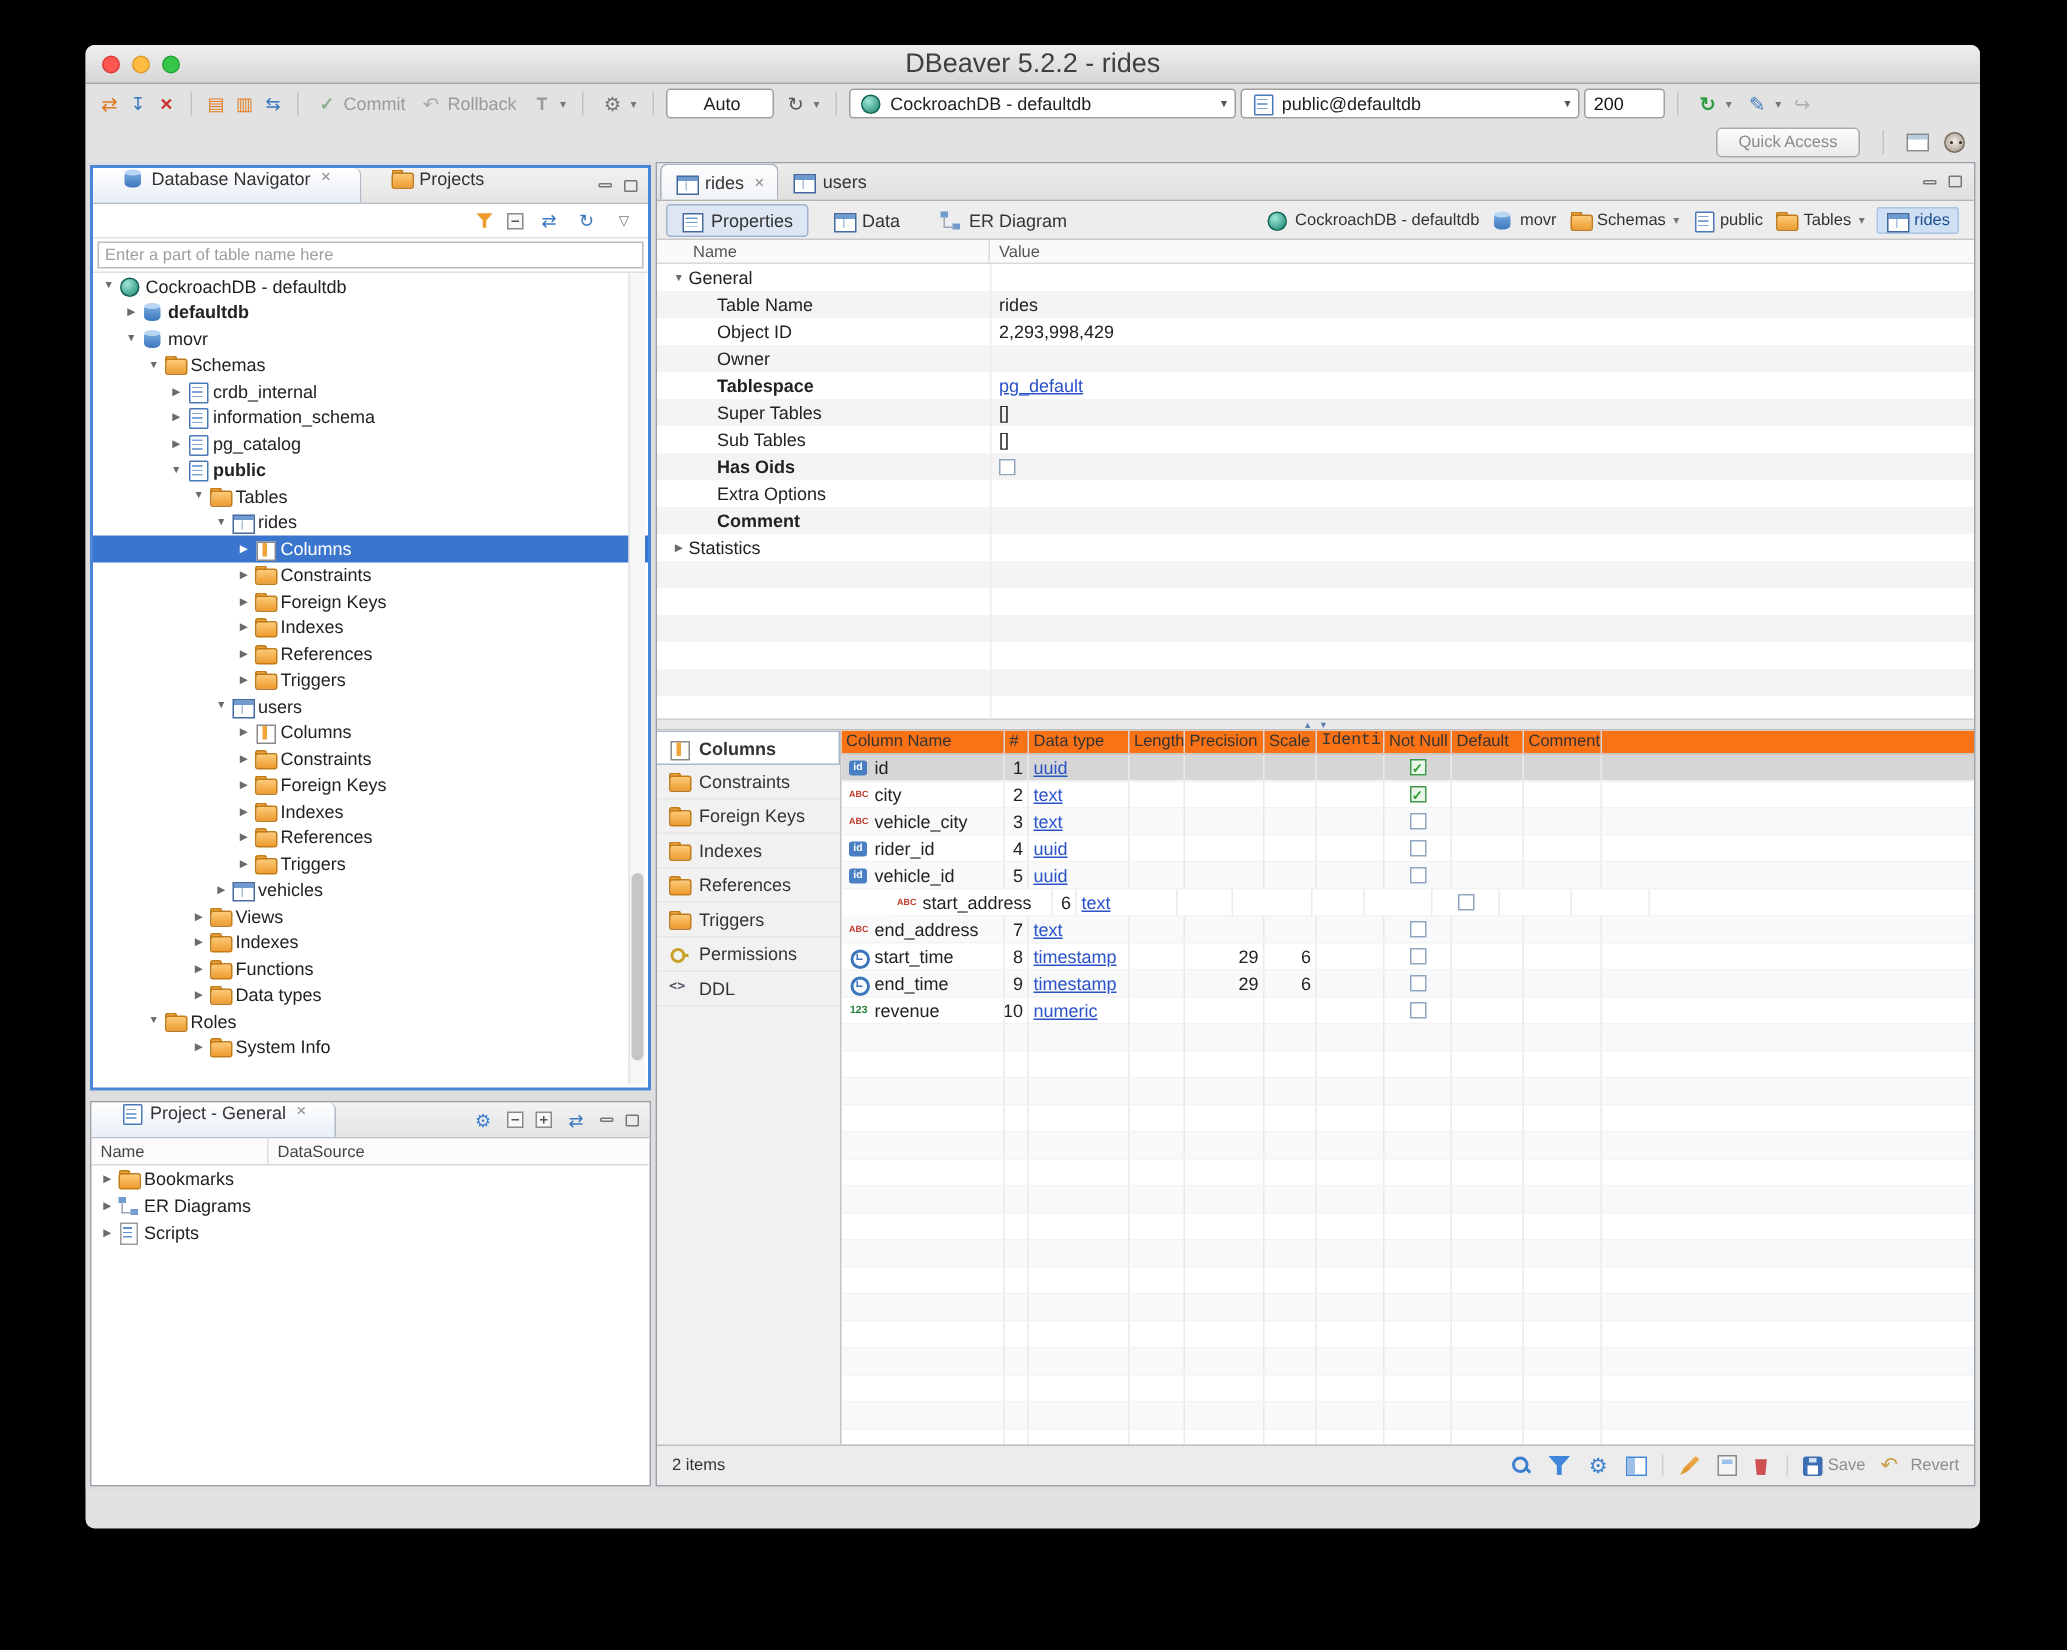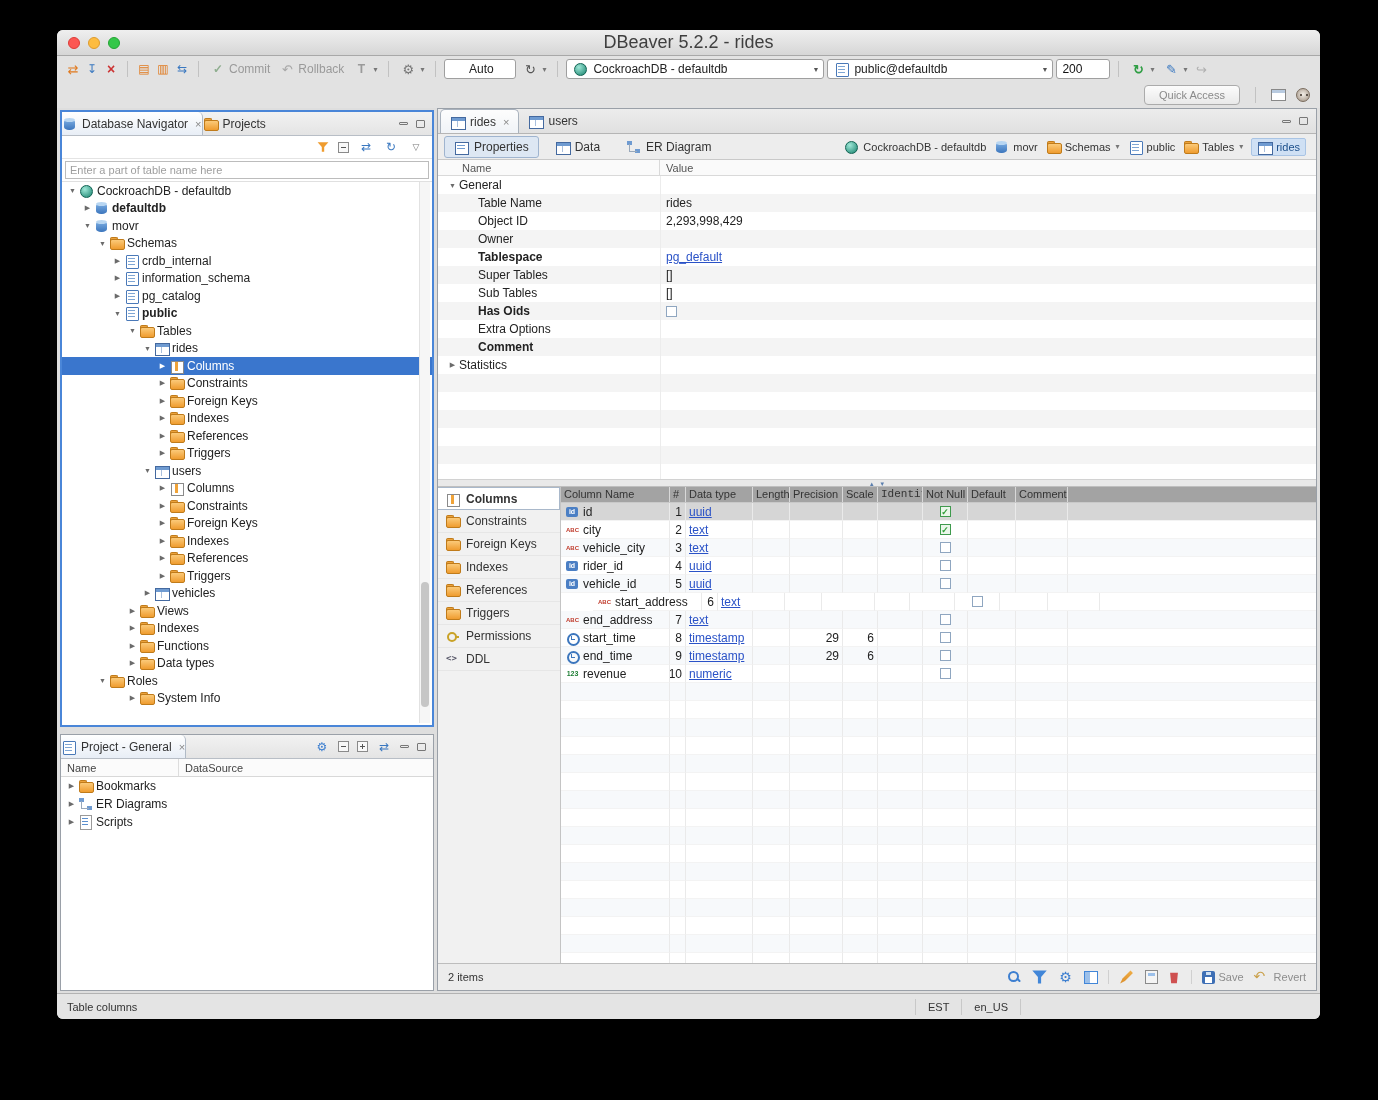--- a/index.html
+++ b/index.html
@@ -58,21 +58,21 @@
 
 
 .main{position:absolute;left:0;right:0;top:78px;bottom:26px;background:#dedede}
 .leftcol{position:absolute;left:3px;top:2px;width:374px;bottom:2px}
 .navpanel{position:absolute;left:0;right:0;top:0;height:617px;background:#fff;border:2px solid #4a86d8;display:flex;flex-direction:column;overflow:hidden}
 .projpanel{position:absolute;left:0;right:0;top:624px;bottom:0;background:#fff;border:1px solid #9aa0a8;display:flex;flex-direction:column;overflow:hidden}
 .rightcol{position:absolute;left:380px;right:3px;top:0;bottom:2px;background:#fff;border:1px solid #9aa0a8;overflow:hidden}
 
 
 .ptabs{height:24px;background:linear-gradient(#f2f2f2,#e4e4e4);border-bottom:1px solid #b8bec6;display:flex;align-items:stretch;flex:none}
-.ptab{display:flex;align-items:center;gap:5px;padding:0 0;font-size:12px;color:#333}
+.ptab{display:flex;align-items:flex-start;gap:5px;padding:0 19px;font-size:12px;color:#333}
 .ptab.active{background:linear-gradient(#ffffff,#e8eef6);border-right:1px solid #b0bac6;border-radius:0 5px 0 0}
 .tclose{font-size:11px;color:#888;margin-left:2px}
 .pwin{margin-left:auto;display:flex;align-items:center;gap:8px;padding-right:7px}
 .wmin{width:9px;height:3px;border:1px solid #777;border-radius:1px;display:inline-block}
 .wmax{width:9px;height:8px;border:1px solid #777;border-radius:1px;display:inline-block}
 .boxminus,.boxplus{width:11px;height:11px;border:1px solid #8a8a8a;background:#f8f8f8;position:relative;display:inline-block}
 .boxminus::before,.boxplus::before{content:'';position:absolute;left:2px;top:4px;width:5px;height:1px;background:#555}
 .boxplus::after{content:'';position:absolute;left:4px;top:2px;width:1px;height:5px;background:#555}
 
 
@@ -134,21 +134,21 @@
 
 .hsash{position:absolute;left:0;right:0;top:370px;height:8px;background:#e9e9e9;border-top:1px solid #d2d2d2;border-bottom:1px solid #bfbfbf;display:flex;align-items:center;justify-content:center;gap:7px}
 .hsash span{font-size:7px;color:#5b7fae;line-height:7px}
 
 
 .bottom{position:absolute;left:0;right:0;top:378px;bottom:27px;display:flex;overflow:hidden}
 .sidetabs{width:123px;background:#f1f1f1;border-right:1px solid #c4c4c4;flex:none}
 .stab{height:23px;display:flex;align-items:center;gap:6px;padding-left:7px;font-size:12px;color:#333;border-bottom:1px solid #e6e6e6}
 .stab.active{background:#fff;border:1px solid #a9b8ca;border-left:none;font-weight:bold}
 .ctable{flex:1;display:flex;flex-direction:column;overflow:hidden}
-.cthead{height:16px;display:flex;background:#a3a3a3;border-bottom:1px solid #c9c9c9;font-size:11px;color:#333;flex:none}
+.cthead{height:16px;display:flex;background:#f97316;border-bottom:1px solid #c9c9c9;font-size:11px;color:#333;flex:none}
 .hc{padding:1px 3px;border-right:1px solid #d8d8d8;overflow:hidden;white-space:nowrap;flex:none}
 .hc.fill{flex:1;border-right:none}
 .ctbody{flex:1;overflow:hidden}
 .ctrow{height:18px;display:flex;flex:none}
 .ctrow .c{border-right:1px solid #eaeaea;border-bottom:1px solid #f3f3f3;display:flex;align-items:center;padding:0 3px;overflow:hidden;white-space:nowrap;flex:none}
 .ctrow .c.fill{flex:1;border-right:none}
 .ctrow .c.r{justify-content:flex-end}
 .ctrow .c.cc{justify-content:center}
 .ctrow.sel{background:#d6d6d6}
 .ctbody .ctrow:nth-child(odd):not(.sel){background:#f7f9fb}
@@ -1162,22 +1162,15 @@
           <span class="sbtn">
                 <span class="mi mi-revert"></span>
                 <span>Revert</span>
               </span>
         </div>
       </div>
 
     </div>
   </div>
 
-  <div class="statusbar">
-    <span class="first">Table columns</span>
-    <span class="sbspacer"></span>
-    <span class="sbseg">EST</span>
-    <span class="sbseg">en_US</span>
-    <span class="sbseg tail"></span>
-  </div>
 
 </div>
 </div>
 
 </body></html>

